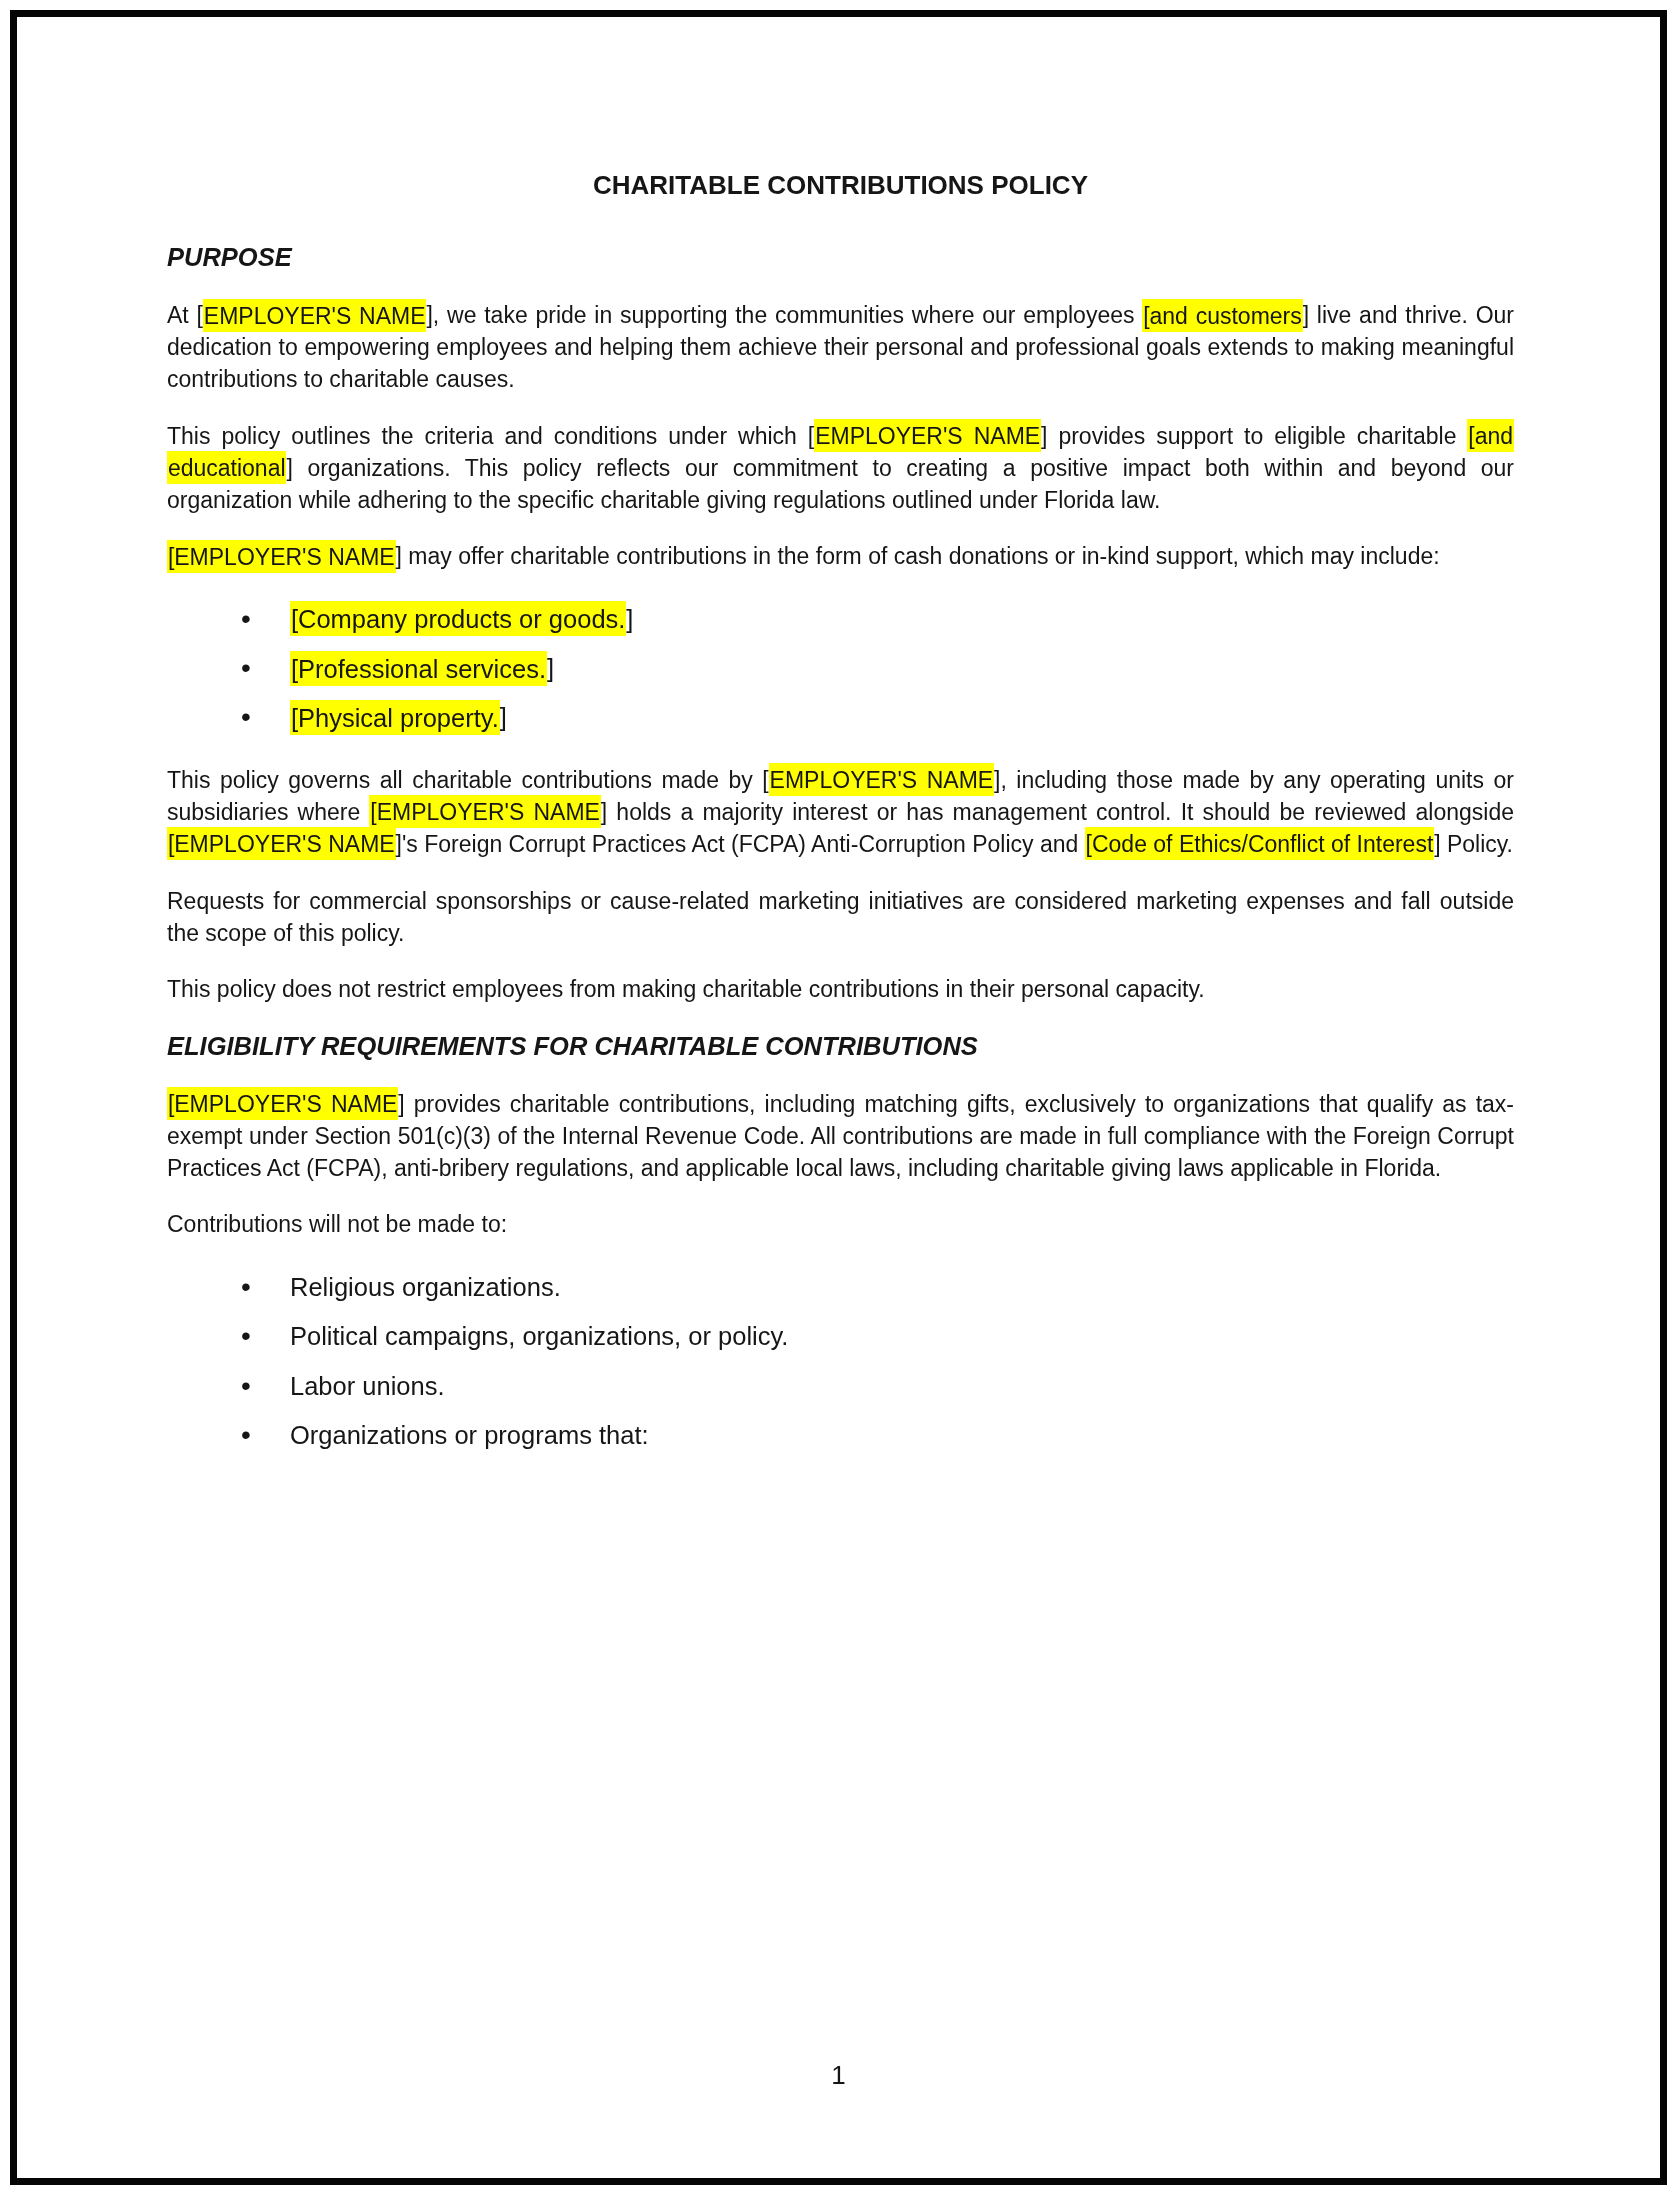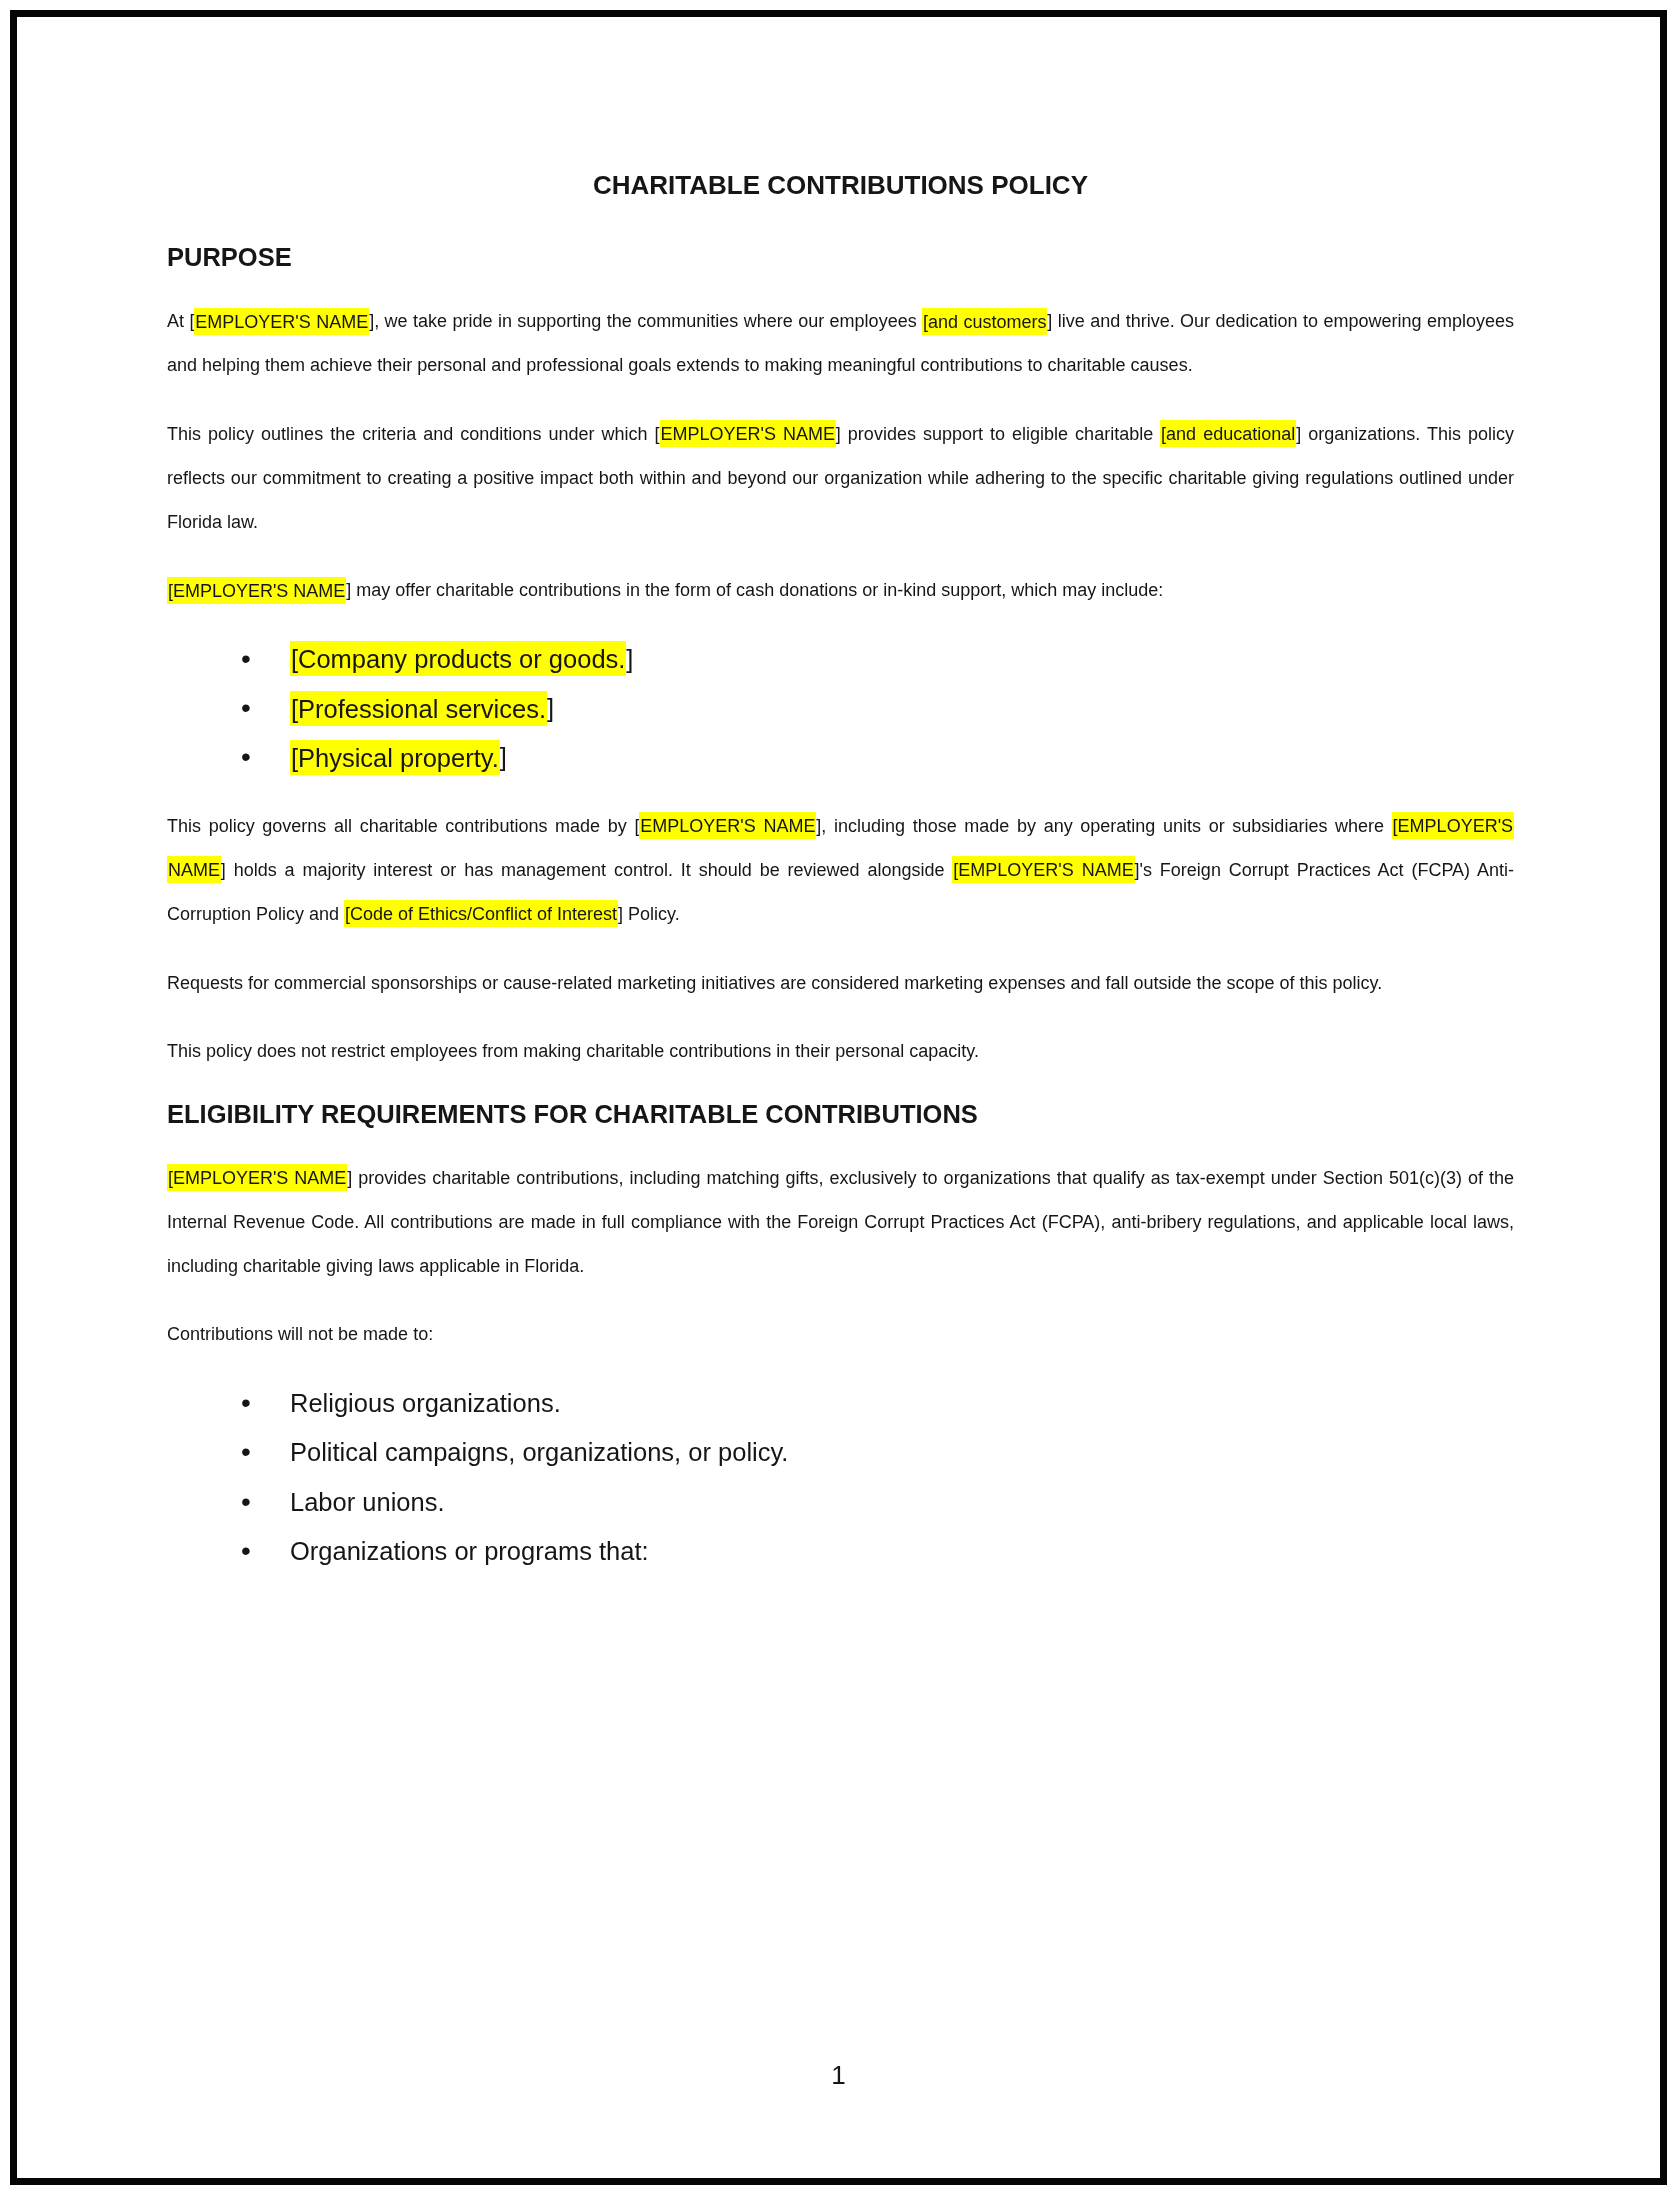--- a/index.html
+++ b/index.html
@@ -30,24 +30,25 @@
     line-height: 32px;
     font-weight: bold;
     text-align: center;
     margin: 0 0 40px 0;
   }
   .heading {
     font-size: 25.5px;
     line-height: 32px;
     font-weight: bold;
     margin: 8.8px 0 26px 0;
+    font-style: italic;
   }
   .para {
-    font-size: 18px;
-    line-height: 44px;
+    font-size: 23px;
+    line-height: 32px;
     text-align: justify;
     margin: 0 0 24.6px 0;
   }
   ul.bullets {
     list-style: none;
     margin: 0 0 24.6px 0;
     padding: 0;
   }
   ul.bullets li {
     position: relative;

